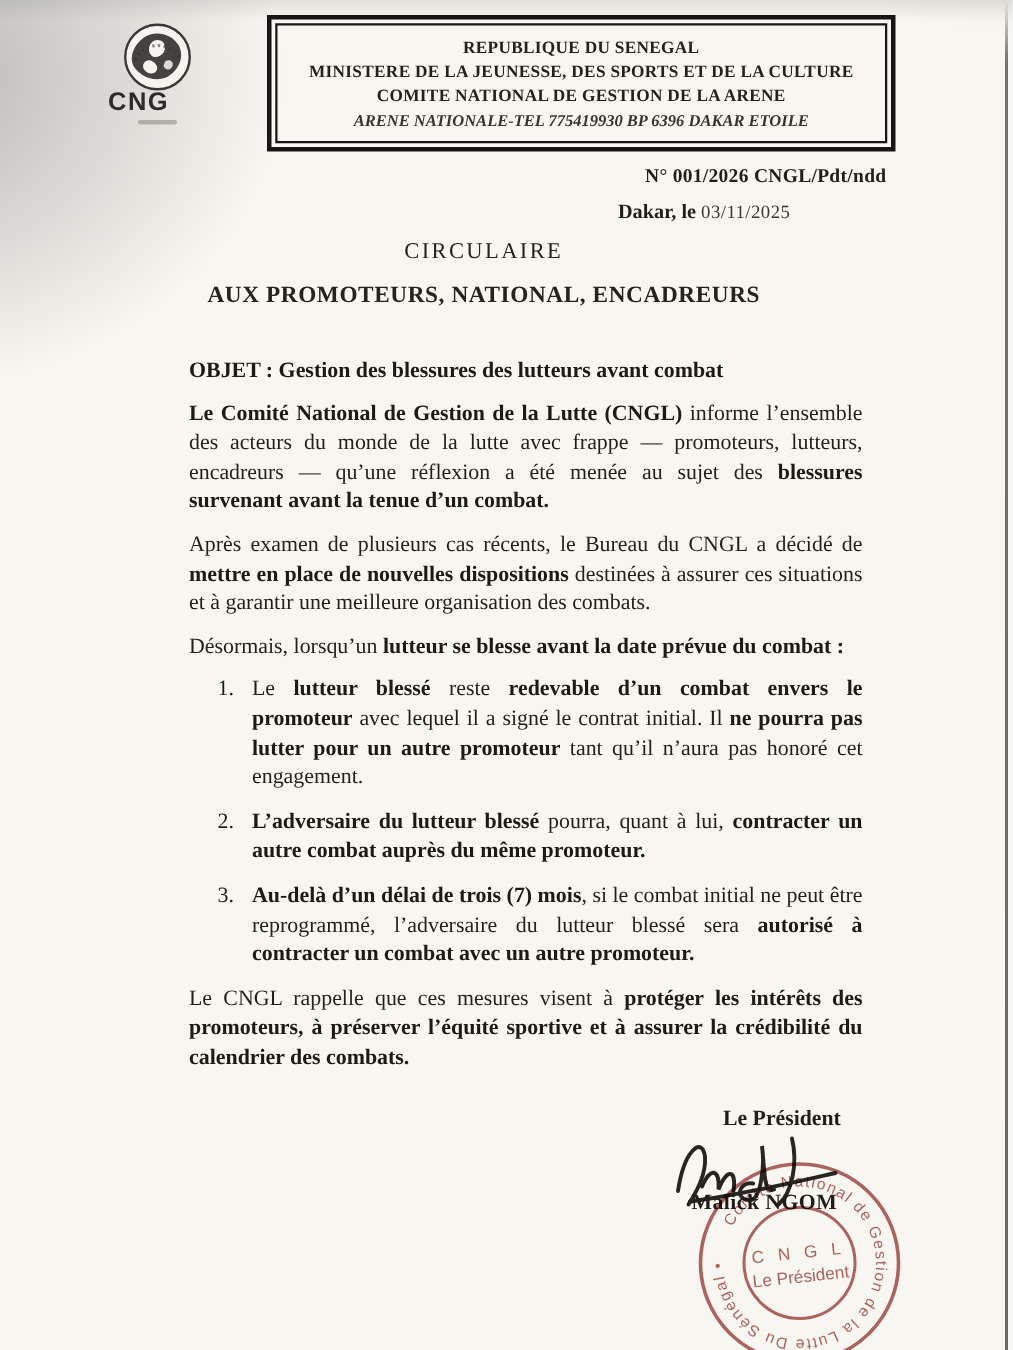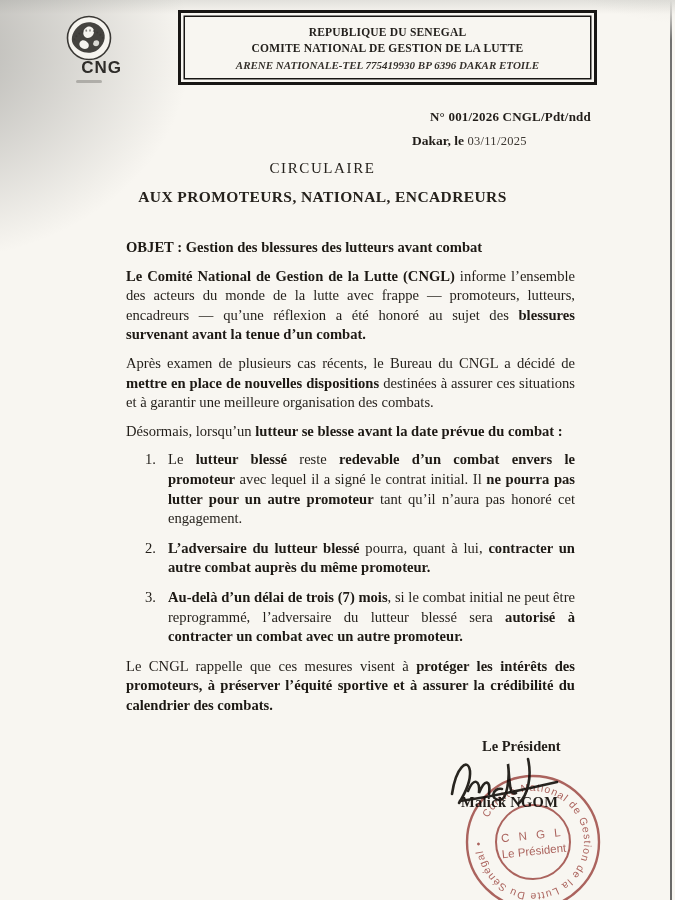--- a/index.html
+++ b/index.html
@@ -14,21 +14,21 @@
       radial-gradient(ellipse 420px 340px at -70px 50px, rgba(122,122,119,.55), rgba(122,122,119,0) 62%),
       radial-gradient(ellipse 260px 140px at 690px -60px, rgba(165,165,160,.30), rgba(165,165,160,0) 60%),
       linear-gradient(180deg, rgba(168,168,164,.28), rgba(168,168,164,0) 14px),
       #f8f6f1;
   }
   .page-edge-line{
     position:absolute;top:0;right:3px;width:2px;height:900px;
     background:linear-gradient(180deg, rgba(70,70,70,0) 0, rgba(70,70,70,.75) 40px, rgba(70,70,70,.8) 100%);
   }
   
-  .logo{position:absolute;left:56px;top:14px;width:66px;text-align:right;}
+  .logo{position:absolute;left:72px;top:14px;width:66px;text-align:left;}
   .logo svg{display:block;margin:0 auto;}
   .logo-cng{
     font-family:"Liberation Sans","DejaVu Sans",sans-serif;
     font-weight:bold;font-size:17px;letter-spacing:1px;color:#2e2c29;margin-top:-6px;
   }
   .logo-smudge{width:26px;height:3px;background:#8f8d89;opacity:.6;margin:2px auto 0;border-radius:2px;}
   .lh-box{
     position:absolute;left:178px;top:10px;width:373px;
     border:3.5px solid #181614;
     box-shadow: inset 0 0 0 2.5px #f8f6f1, inset 0 0 0 4px #181614;
@@ -77,36 +77,37 @@
                M27 13 C23 15 22 20 25 23 C27 25 31 24 33 21 C35 18 34 14 31 13 C30 12.6 28.5 12.4 27 13 Z
                M20 28 C22 25 26 26 28 29 C30 32 28 35 25 35 C21 35 18 31 20 28 Z" fill="#353330" fill-rule="evenodd" opacity=".92"></path>
       <path d="M34 27 C37 25 40 27 39 30 C38 33 34 33 33 30 Z" fill="#f6f4ef" opacity=".85"></path>
     </svg>
     <div class="logo-cng">CNG</div>
     <div class="logo-smudge"></div>
   </div>
 
   <div class="lh-box">
     <div class="lh-line">REPUBLIQUE DU SENEGAL</div>
-    <div class="lh-line">COMITE NATIONAL DE GESTION DE LA LUTTE</div>
+    <div class="lh-line">MINISTERE DE LA JEUNESSE, DES SPORTS ET DE LA CULTURE</div>
+    <div class="lh-line">COMITE NATIONAL DE GESTION DE LA ARENE</div>
     <div class="lh-address">ARENE NATIONALE-TEL   775419930 BP   6396 DAKAR ETOILE</div>
   </div>
 
   <div class="ref">N° 001/2026 CNGL/Pdt/ndd</div>
   <div class="dateline">
     <span class="prefix">Dakar, le</span>
     <span class="date">03/11/2025</span>
   </div>
 
   <div class="title">CIRCULAIRE</div>
   <div class="subtitle">AUX PROMOTEURS, NATIONAL, ENCADREURS</div>
 
   <div class="doc-body">
     <p class="objet"><b>OBJET : Gestion des blessures des lutteurs avant combat</b></p>
-    <p><b>Le Comité National de Gestion de la Lutte (CNGL)</b><span> informe l’ensemble des acteurs du monde de la lutte avec frappe — promoteurs, lutteurs, encadreurs — qu’une réflexion a été honoré au sujet des </span><b>blessures survenant avant la tenue d’un combat.</b></p>
+    <p><b>Le Comité National de Gestion de la Lutte (CNGL)</b><span> informe l’ensemble des acteurs du monde de la lutte avec frappe — promoteurs, lutteurs, encadreurs — qu’une réflexion a été menée au sujet des </span><b>blessures survenant avant la tenue d’un combat.</b></p>
     <p><span>Après examen de plusieurs cas récents, le Bureau du CNGL a décidé de </span><b>mettre en place de nouvelles dispositions</b><span> destinées à assurer ces situations et à garantir une meilleure organisation des combats.</span></p>
     <p><span>Désormais, lorsqu’un </span><b>lutteur se blesse avant la date prévue du combat :</b></p>
 
     <div class="li">
       <span class="num">1.</span>
       <span class="txt"><span>Le </span><b>lutteur blessé</b><span> reste </span><b>redevable d’un combat envers le promoteur</b><span> avec lequel il a signé le contrat initial. Il </span><b>ne pourra pas lutter pour un autre promoteur</b><span> tant qu’il n’aura pas honoré cet engagement.</span></span>
     </div>
     <div class="li">
       <span class="num">2.</span>
       <span class="txt"><b>L’adversaire du lutteur blessé</b><span> pourra, quant à lui, </span><b>contracter un autre combat auprès du même promoteur.</b></span>

